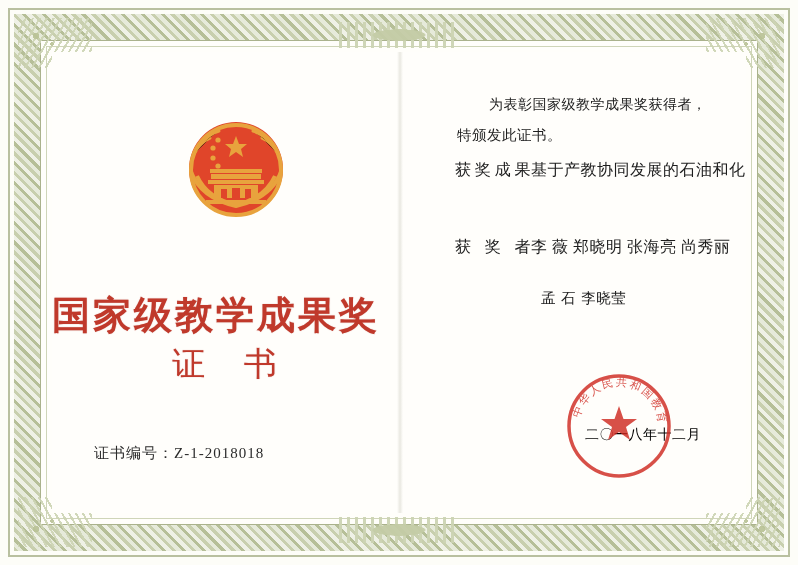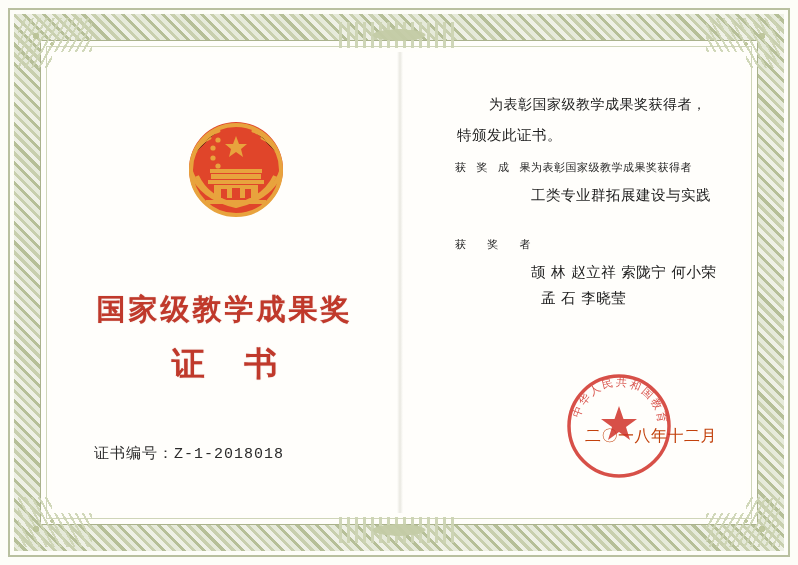--- a/index.html
+++ b/index.html
@@ -110,48 +110,47 @@
     position: absolute;
     left: 125px; top: 62px;
     width: 118px; height: 118px;
   }
   .emblem svg { display: block; }
 
   .main-title {
     position: absolute;
     left: 0; top: 238px;
     width: 345px;
-    text-align: center;
-    font-size: 29px;
+    font-size: 38px;
     font-weight: bold;
     letter-spacing: 3px;
     color: #c0392b;
     font-family: "DejaVu Serif", "Liberation Serif", serif;
     text-shadow: 0 0 1px rgba(160,40,30,.45);
   }
   .sub-title {
     position: absolute;
     left: 0; top: 290px;
     width: 345px;
     text-align: center;
     font-size: 33px;
-    font-weight: bold;
+    font-weight: normal;
     letter-spacing: 14px;
     text-indent: 14px;
     color: #c0392b;
     font-family: "DejaVu Serif", "Liberation Serif", serif;
     text-shadow: 0 0 1px rgba(160,40,30,.45);
   }
   .cert-number {
     position: absolute;
     left: 42px; top: 392px;
     font-size: 15px;
     color: #2b2b2b;
     letter-spacing: 1px;
-    font-family: Liberation Mono, monospace;
+    font-family: Liberation Serif, serif;
   }
 
   
   .right-panel {
     position: absolute;
     left: 351px; top: 0;
     width: 343px; height: 461px;
     font-family: "DejaVu Sans", "Liberation Sans", sans-serif;
     color: #1d1d1d;
   }
@@ -165,21 +164,21 @@
     position: absolute;
     left: 54px; top: 74px;
     font-size: 14.5px;
     letter-spacing: .5px;
     text-align: right;
   }
 
   .field {
     position: absolute;
     display: flex;
-    font-size: 11px;
+    font-size: 16px;
     letter-spacing: .5px;
   }
   .field .label {
     width: 76px;
     flex: none;
     text-align: justify;
     text-align-last: justify;
   }
   .field .value { white-space: nowrap; }
 
@@ -194,23 +193,23 @@
     letter-spacing: .5px;
     white-space: nowrap;
   }
   .achv-line2   { top: 134px; }
   .winner-line2 { top: 211px; }
   .winner-line3 { top: 237px; margin-left: 10px; }
 
   .date-text {
     position: absolute;
     left: 182px; top: 374px;
-    font-size: 16px;
-    letter-spacing: .5px;
-    color: #c2410c;
+    font-size: 14px;
+    letter-spacing: .5px;
+    color: #000000;
   }
 
   
   .seal {
     position: absolute;
     left: 160px; top: 318px;
     width: 112px; height: 112px;
     opacity: .82;
   }
   .seal svg { display: block; }
@@ -279,28 +278,27 @@
       <div class="cert-number">证书编号：Z-1-2018018</div>
     </div>
 
     <div class="right-panel">
 
       <div class="intro-1">为表彰国家级教学成果奖获得者，</div>
       <div class="intro-2">特颁发此证书。</div>
 
       <div class="field f-achv">
         <span class="label">获奖成果</span>
-        <span class="value">为表彰国家级教学成果奖获得者</span>
+        <span class="value">基于产教协同发展的石油和化</span>
       </div>
-      <div class="cont achv-line2">工类专业群拓展建设与实践</div>
 
       <div class="field f-winner">
         <span class="label">获奖者</span>
+        <span class="value">李  薇  郑晓明  张海亮  尚秀丽</span>
       </div>
-      <div class="cont winner-line2">颉  林  赵立祥  索陇宁  何小荣</div>
       <div class="cont winner-line3">孟  石  李晓莹</div>
 
 
       <div class="date-text">二〇一八年十二月</div>
 
       <div class="seal">
         <svg width="112" height="112" viewBox="0 0 112 112">
           <circle cx="56" cy="56" r="50" fill="none" stroke="#cf2a22" stroke-width="3.5"></circle>
           <g fill="#cf2a22">
             <polygon points="56,36 60.5,49 74,49 63,57 67,70 56,62 45,70 49,57 38,49 51.5,49"></polygon>

